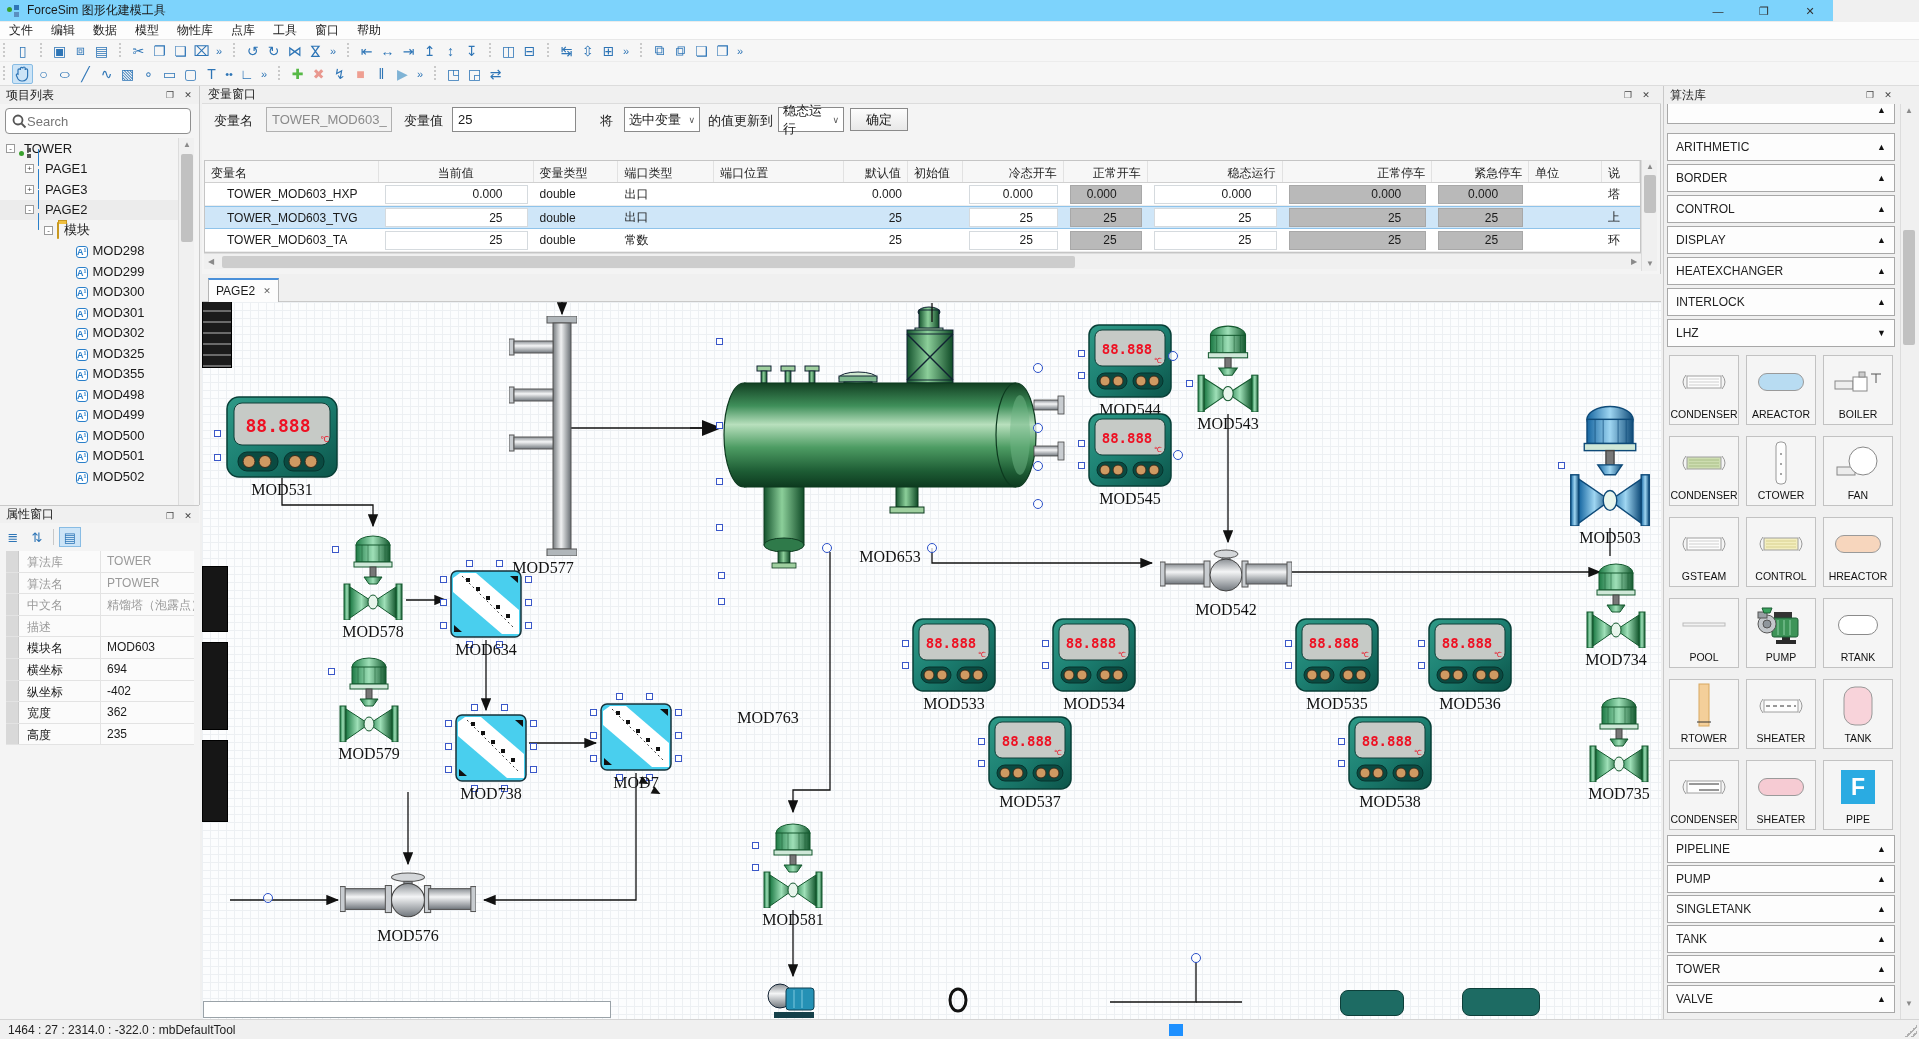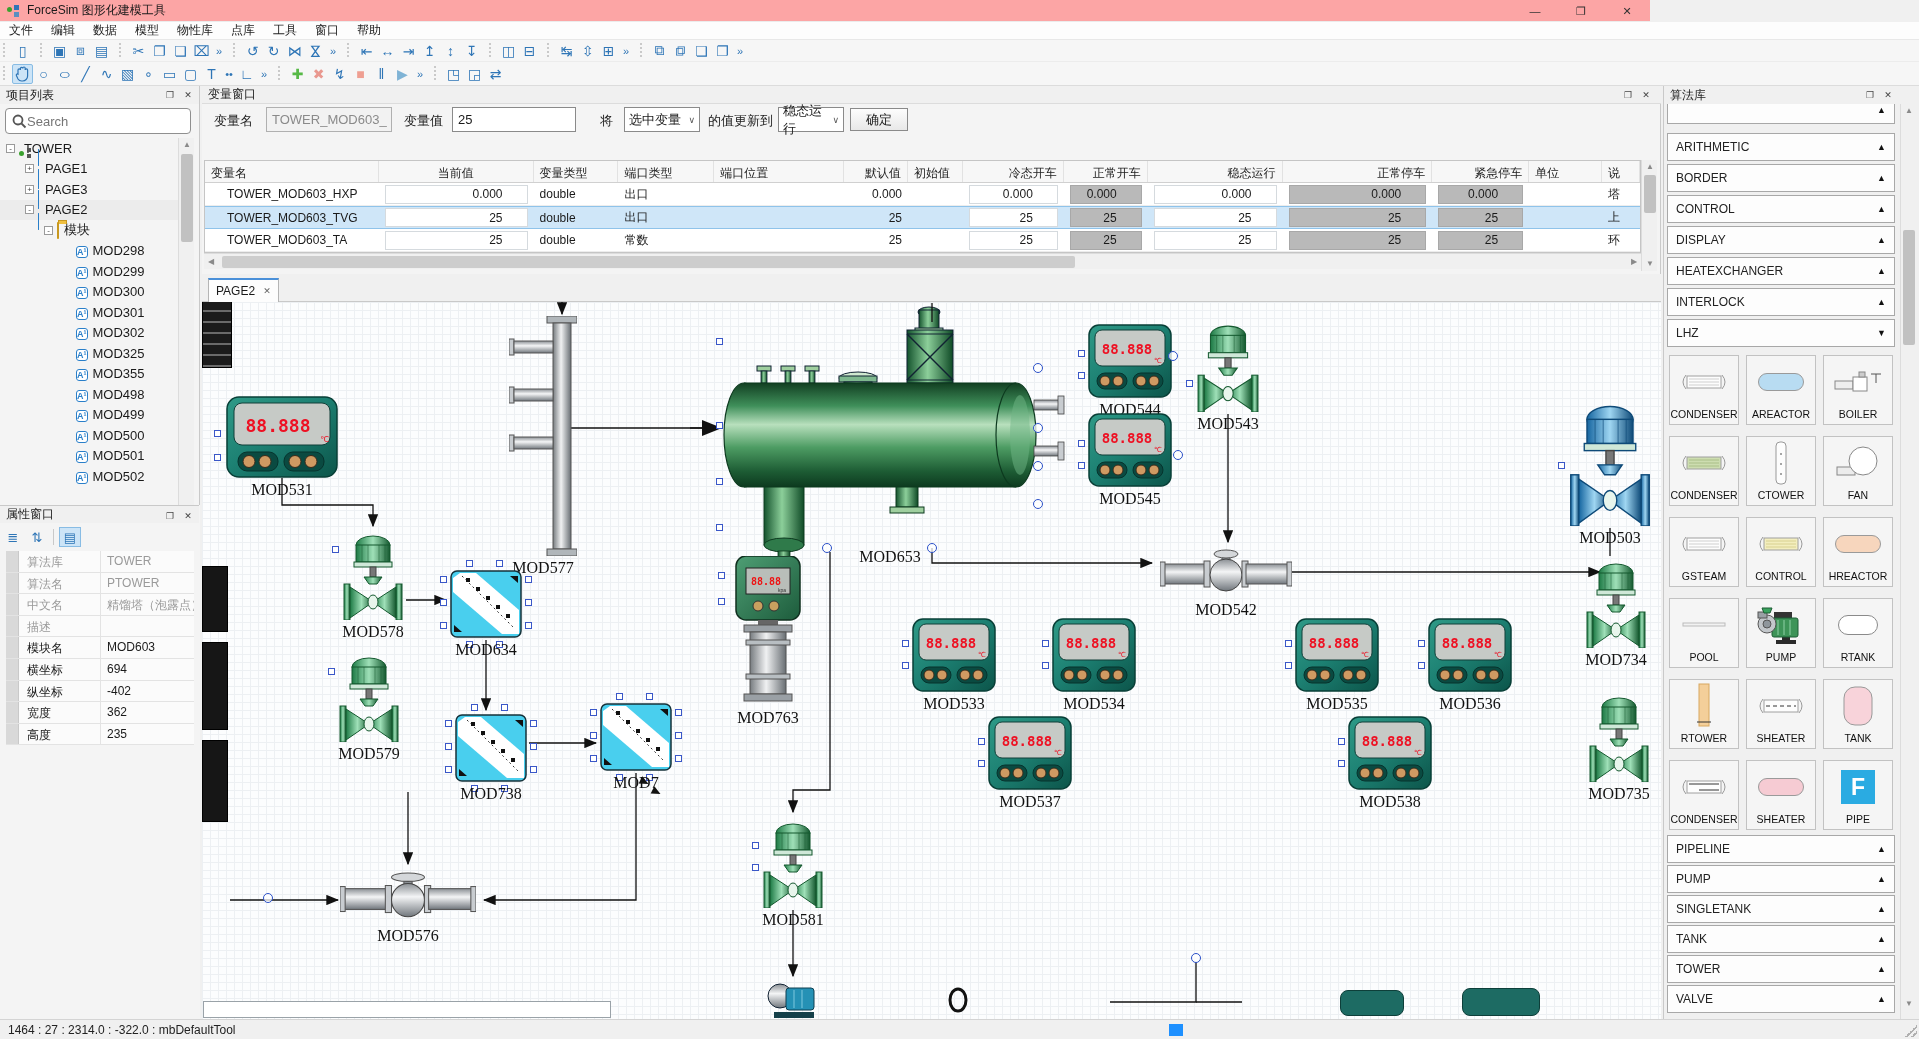--- a/index.html
+++ b/index.html
@@ -1,20 +1,20 @@
 <!DOCTYPE html>
 <html><head>
 <meta charset="utf-8">
 <style>
   * { margin:0; padding:0; box-sizing:border-box; }
   html,body { width:1919px; height:1039px; overflow:hidden;
     font-family:"Liberation Sans","DejaVu Sans",sans-serif; font-size:12px; color:#1a1a1a; background:#f0f0f0; }
 
   
-  #titlebar { position:absolute; left:0; top:0; width:1650px; height:22px; background:#fca5a5; border-bottom:1px solid #ececec; display:flex; align-items:center; }
+  #titlebar { position:absolute; left:0; top:0; width:1833px; height:22px; background:#7dd3fc; border-bottom:1px solid #ececec; display:flex; align-items:center; }
   #app-icon { display:inline-flex; margin:0 6px 0 7px; width:14px; height:12px; position:relative; }
   #app-icon .dotg{position:absolute;left:0;top:2px;width:5px;height:5px;border-radius:50%;background:#3aa12e;}
   #app-icon .sq1{position:absolute;left:7px;top:0;width:5px;height:5px;background:#2e75b6;}
   #app-icon .sq2{position:absolute;left:7px;top:7px;width:5px;height:5px;background:#5a8fc0;}
   #win-btns { position:absolute; right:0; top:0; height:22px; display:flex; }
   .winbtn { width:46px; height:22px; display:flex; align-items:center; justify-content:center; font-size:11px; color:#333; }
   #menubar { position:absolute; left:0; top:22px; width:1919px; height:18px; background:#fdfdfd; border-bottom:1px solid #e8e8e8; display:flex; align-items:center; }
   .menu-item { padding:1px 9px; font-size:12px; color:#222; }
 
   
@@ -829,34 +829,20 @@
         <line x1="12" y1="6" x2="64" y2="58" stroke="#333" stroke-dasharray="2,3"></line>
         <rect x="16" y="8" width="4" height="4" fill="#111"></rect>
         <rect x="26" y="17" width="4" height="4" fill="#111"></rect>
         <rect x="36" y="26" width="4" height="4" fill="#111"></rect>
         <rect x="46" y="35" width="4" height="4" fill="#111"></rect>
         <rect x="56" y="44" width="4" height="4" fill="#111"></rect>
         <polygon points="60,6 68,6 68,13" fill="#111"></polygon>
         <polygon points="4,55 12,62 4,62" fill="#111"></polygon>
       </svg><div class="hs" style="left:-10px;top:6px;"></div><div class="hs" style="left:-10px;top:29px;"></div><div class="hs" style="left:-10px;top:52px;"></div><div class="hs" style="left:75px;top:6px;"></div><div class="hs" style="left:75px;top:29px;"></div><div class="hs" style="left:75px;top:52px;"></div><div class="hs" style="left:16px;top:-10px;"></div><div class="hs" style="left:46px;top:-10px;"></div><div class="hs" style="left:16px;top:71px;"></div><div class="hs" style="left:46px;top:71px;"></div></div>
     <div class="mlabel" style="left:434px;top:472px;">MOD7</div>
-    <div class="cmod" style="left:526px;top:254px;width:80px;height:150px;"><svg width="80" height="150" viewBox="0 0 80 150">
-        <rect x="8" y="0" width="64" height="64" rx="10" fill="url(#g-flow)" stroke="#10301f" stroke-width="1.5"></rect>
-        <rect x="18" y="12" width="44" height="26" fill="#b9beb9" stroke="#222"></rect>
-        <text x="38" y="29" text-anchor="middle" font-family="DejaVu Sans Mono, monospace" font-weight="bold" font-size="10" fill="#e11">88.88</text>
-        <text x="50" y="36" font-size="5" fill="#333">kpa</text>
-        <circle cx="30" cy="50" r="5" fill="#caa05f" stroke="#333"></circle>
-        <circle cx="46" cy="50" r="5" fill="#caa05f" stroke="#333"></circle>
-        <rect x="30" y="64" width="20" height="5" fill="#666"></rect>
-        <rect x="16" y="69" width="48" height="7" fill="#9aa0a5" stroke="#555"></rect>
-        <rect x="22" y="76" width="36" height="62" fill="url(#g-pipe-h)" stroke="#555"></rect>
-        <rect x="18" y="84" width="44" height="5" fill="#b8bec2" stroke="#555"></rect>
-        <rect x="18" y="118" width="44" height="5" fill="#b8bec2" stroke="#555"></rect>
-        <rect x="16" y="138" width="48" height="7" fill="#9aa0a5" stroke="#555"></rect>
-      </svg></div>
     <div class="mlabel" style="left:566px;top:407px;">MOD763</div>
     <div class="cmod" style="left:710px;top:316px;width:84px;height:74px;"><svg width="84" height="74" viewBox="0 0 84 74">
         <rect x="1" y="1" width="82" height="72" rx="10" fill="url(#g-teal)" stroke="#083f37" stroke-width="1.5"></rect>
         <rect x="7" y="6" width="70" height="36" rx="7" fill="#c6cac6" stroke="#103f38"></rect>
         <text x="39" y="30" text-anchor="middle" font-family="DejaVu Sans Mono, monospace" font-weight="bold" font-size="14" fill="#ee1022">88.888</text>
         <text x="66" y="39" font-size="7" fill="#ee1022">℃</text>
         <rect x="9" y="49" width="30" height="16" rx="8" fill="#0a4a41" stroke="#06332d"></rect>
         <circle cx="17" cy="57" r="5" fill="#cf9a62" stroke="#3a2a1a"></circle>
         <circle cx="30" cy="57" r="5" fill="#cf9a62" stroke="#3a2a1a"></circle>
         <rect x="45" y="49" width="30" height="16" rx="8" fill="#0a4a41" stroke="#06332d"></rect>

